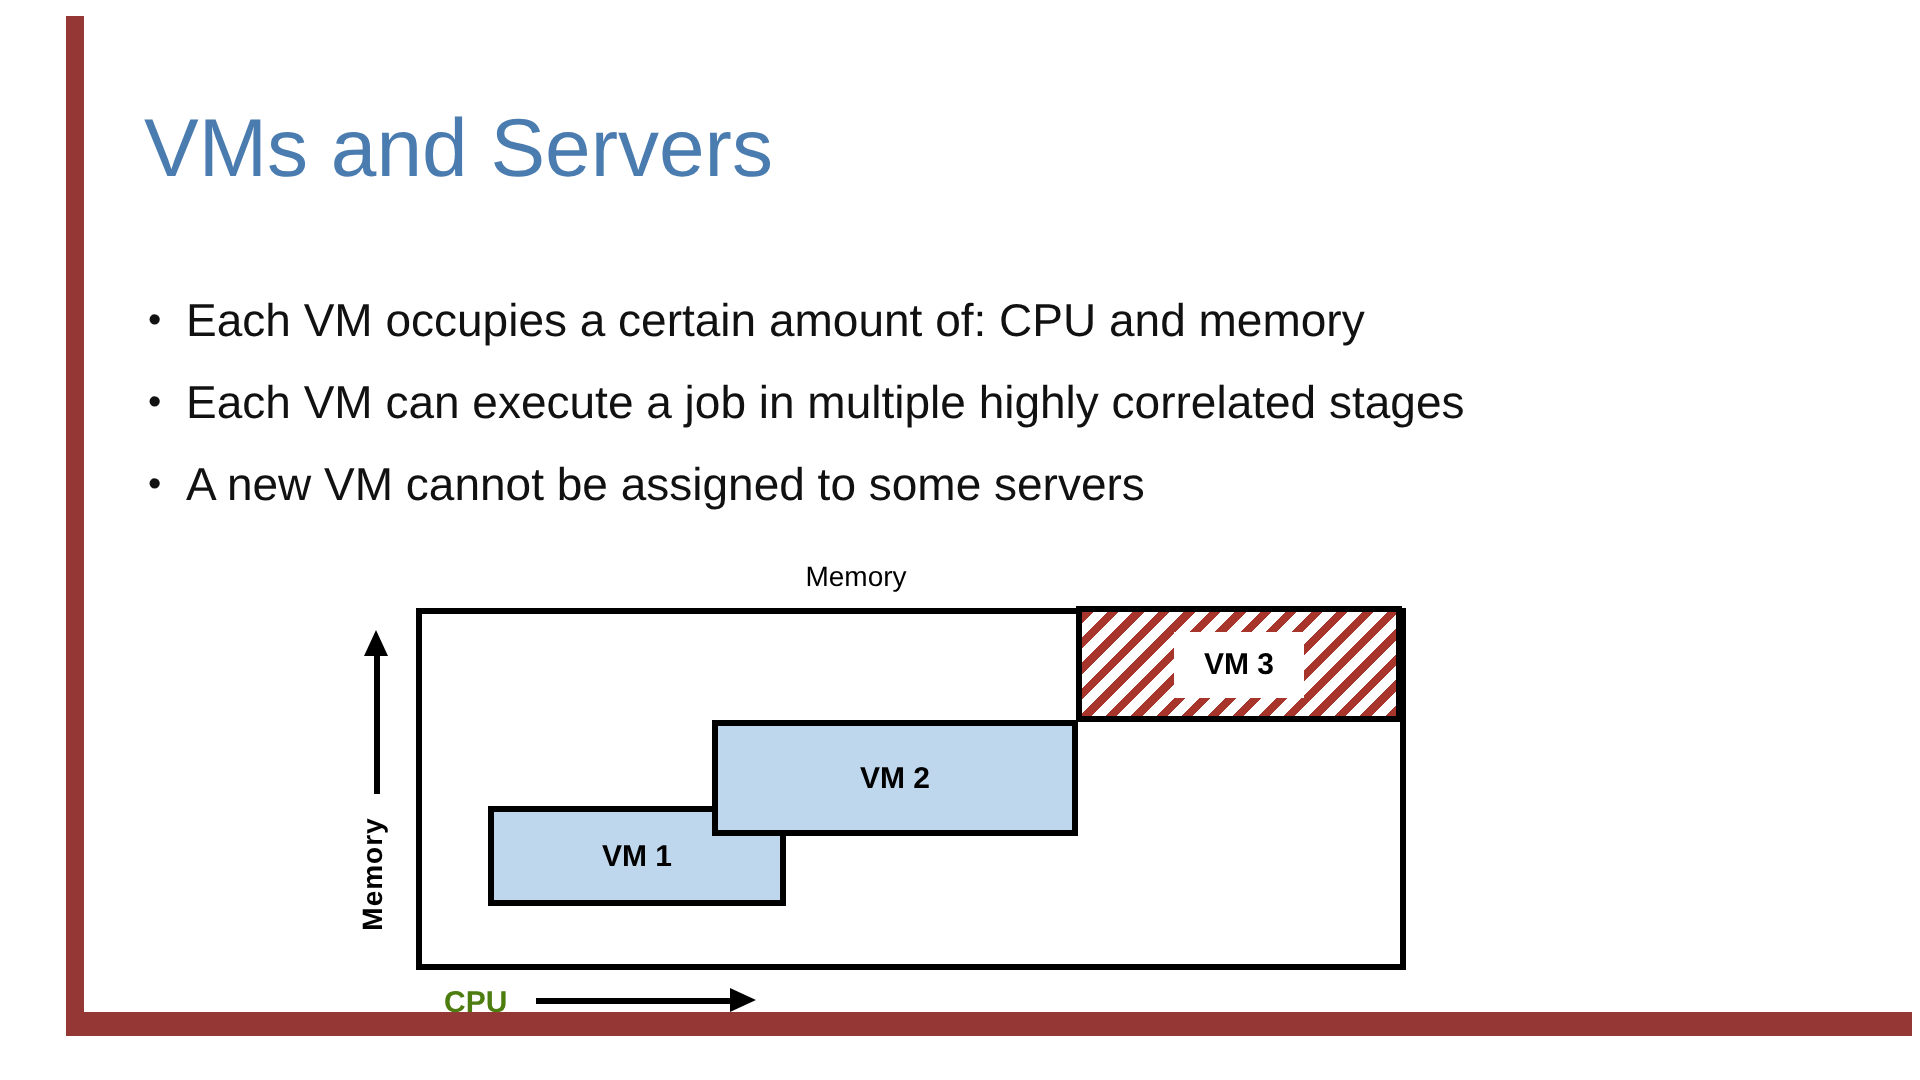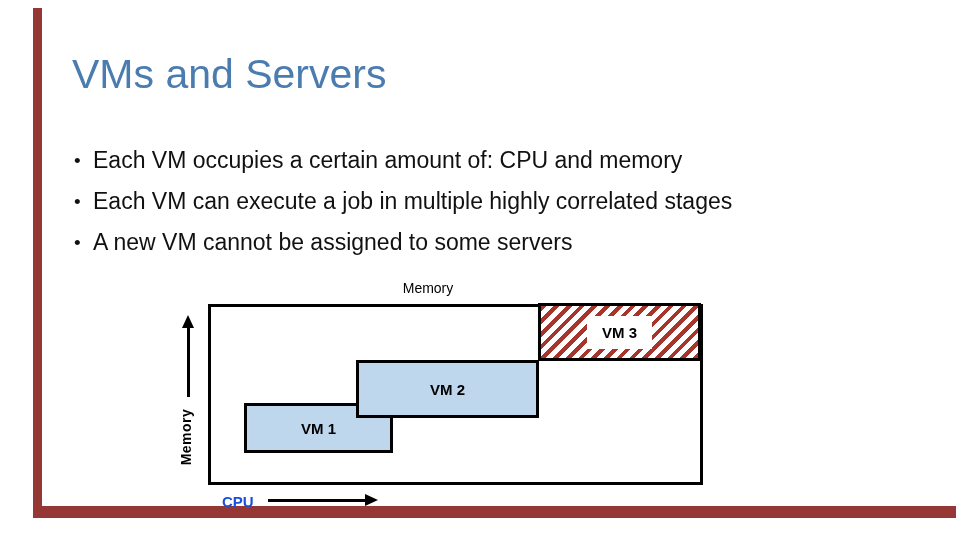--- a/index.html
+++ b/index.html
@@ -48,21 +48,21 @@
     border-left:6px solid transparent;border-right:6px solid transparent;
     border-bottom:13px solid #000;
   }
   .mem-label{
     position:absolute;left:156px;top:407px;width:60px;height:60px;
     display:flex;align-items:center;justify-content:center;
     transform:rotate(-90deg);
     font-size:14px;font-weight:700;letter-spacing:0.5px;color:#000;white-space:nowrap;
   }
   
-  .cpu-label{position:absolute;left:222px;top:493px;font-size:15px;font-weight:600;color:#1d4ed8;}
+  .cpu-label{position:absolute;left:222px;top:493px;font-size:15px;font-weight:600;color:#4d7c0f;}
   .cpu-arrow-shaft{position:absolute;left:268px;top:499px;width:97px;height:3px;background:#000;}
   .cpu-arrow-head{
     position:absolute;left:365px;top:494px;width:0;height:0;
     border-top:6px solid transparent;border-bottom:6px solid transparent;
     border-left:13px solid #000;
   }
 </style>
 </head>
 <body>
 

